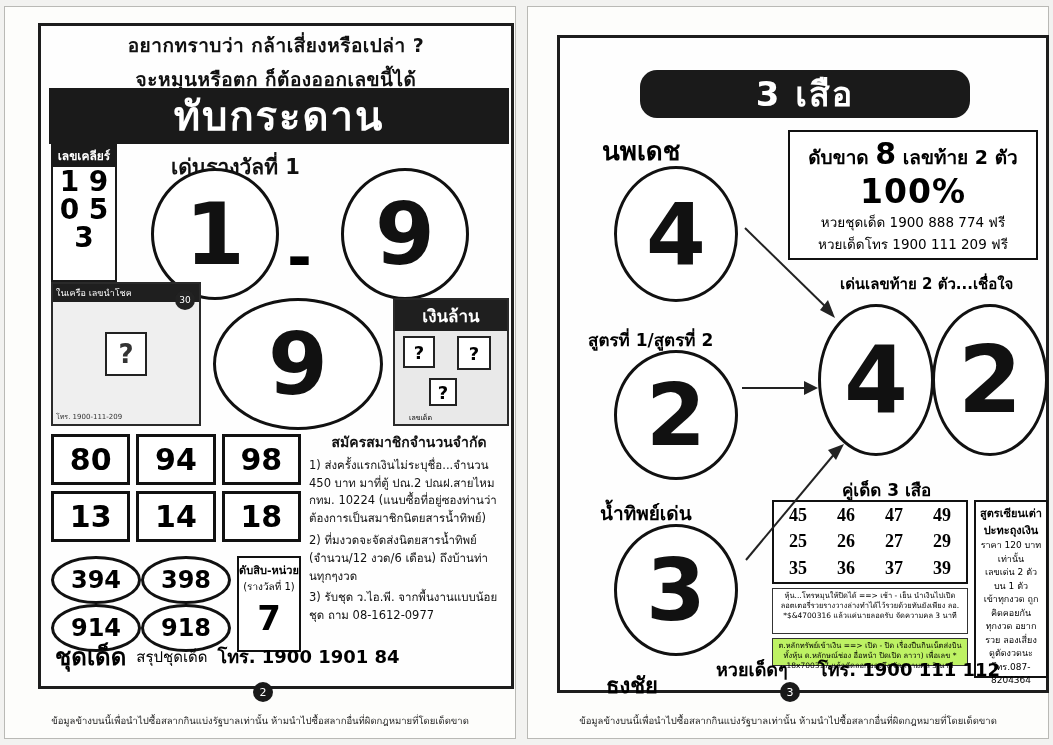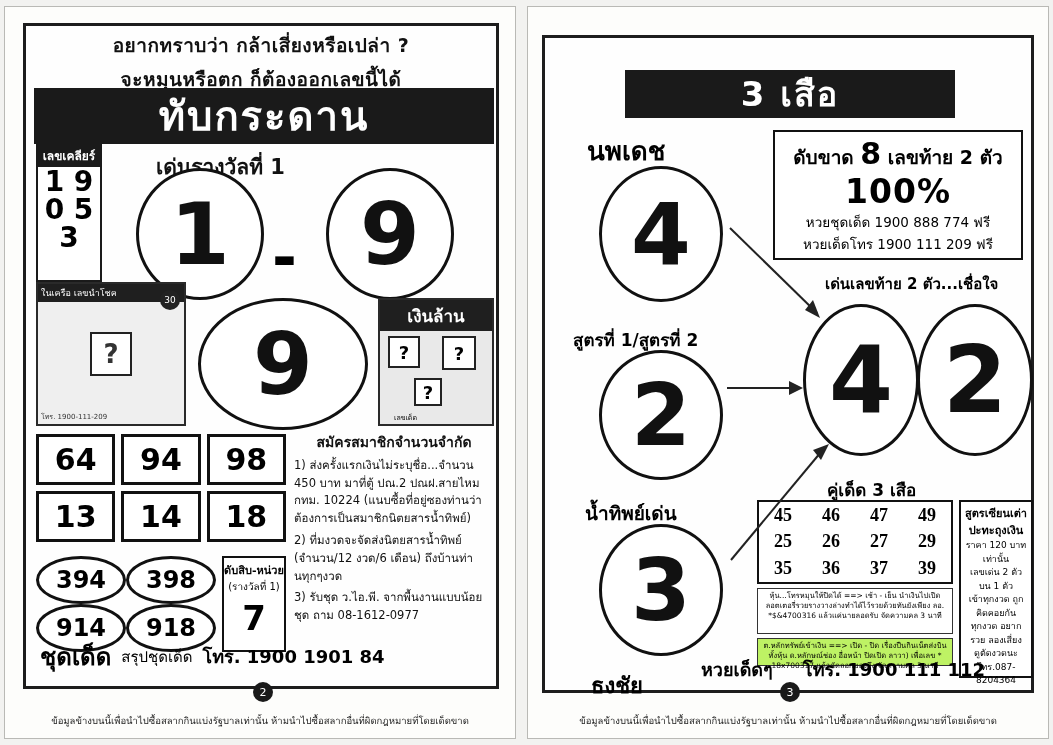--- a/index.html
+++ b/index.html
@@ -22,20 +22,21 @@
     background: #fdfdfb;
     border: 1px solid #b9b9b5;
   }
   #sheet-left { left: 4px; width: 512px; }
   #sheet-right { left: 527px; width: 522px; }
 
   .inner {
     position: absolute;
     background: #fefefe;
     border: 2px solid #2b2b2b;
+    margin-left: 15px;
   }
   
   #left-frame {
     left: 18px; top: 16px; width: 476px; height: 666px;
     border: 3px solid #1d1d1d;
   }
   .hdr-line {
     text-align: center;
     font-weight: bold;
     color: #111;
@@ -181,21 +182,21 @@
   }
   #r-topbar {
     position: absolute; left: 527px; top: 12px; width: 522px; height: 18px;
     font-size: 12px; color: #111;
   }
   #r-topbar .mid { position: absolute; left: 230px; top: 0; font-size: 11px; }
   #r-topbar .right { position: absolute; right: 12px; top: 0; font-size: 12px; }
 
   #r-title {
     position: absolute; left: 80px; top: 32px; width: 330px; height: 48px;
-    background: #1a1a1a; display: flex; align-items: center; justify-content: center;
+    background: #1a1a1a; display: flex; align-items: center; justify-content: center; border-radius: 17px;
   }
   #r-title span { color: #fff; font-size: 34px; font-weight: bold; letter-spacing: 2px; }
 
   #np-label { position: absolute; left: 42px; top: 92px; font-size: 26px; font-weight: bold; }
   #r4 { position: absolute; left: 54px; top: 128px; width: 124px; height: 136px; font-size: 86px; }
   #sutr { position: absolute; left: 28px; top: 288px; font-size: 17px; font-weight: bold; }
   #r2 { position: absolute; left: 54px; top: 312px; width: 124px; height: 130px; font-size: 86px; }
   #nam { position: absolute; left: 40px; top: 460px; font-size: 19px; font-weight: bold; }
   #r3 { position: absolute; left: 54px; top: 486px; width: 124px; height: 132px; font-size: 86px; }
   #thong { position: absolute; left: 46px; top: 630px; font-size: 22px; font-weight: bold; }
@@ -296,21 +297,21 @@
         <div class="qbox q1">?</div>
         <div class="qbox q2">?</div>
         <div class="qbox q3">?</div>
         <div class="foot">
           <span>เลขเด็ด</span>
           <span>30</span>
         </div>
       </div>
 
       <div id="grid2">
-        <div class="cell">64</div>
+        <div class="cell">80</div>
         <div class="cell">94</div>
         <div class="cell">98</div>
         <div class="cell">13</div>
         <div class="cell">14</div>
         <div class="cell">18</div>
       </div>
 
       <div id="grid3">
         <div class="ov">394</div>
         <div class="ov">398</div>

